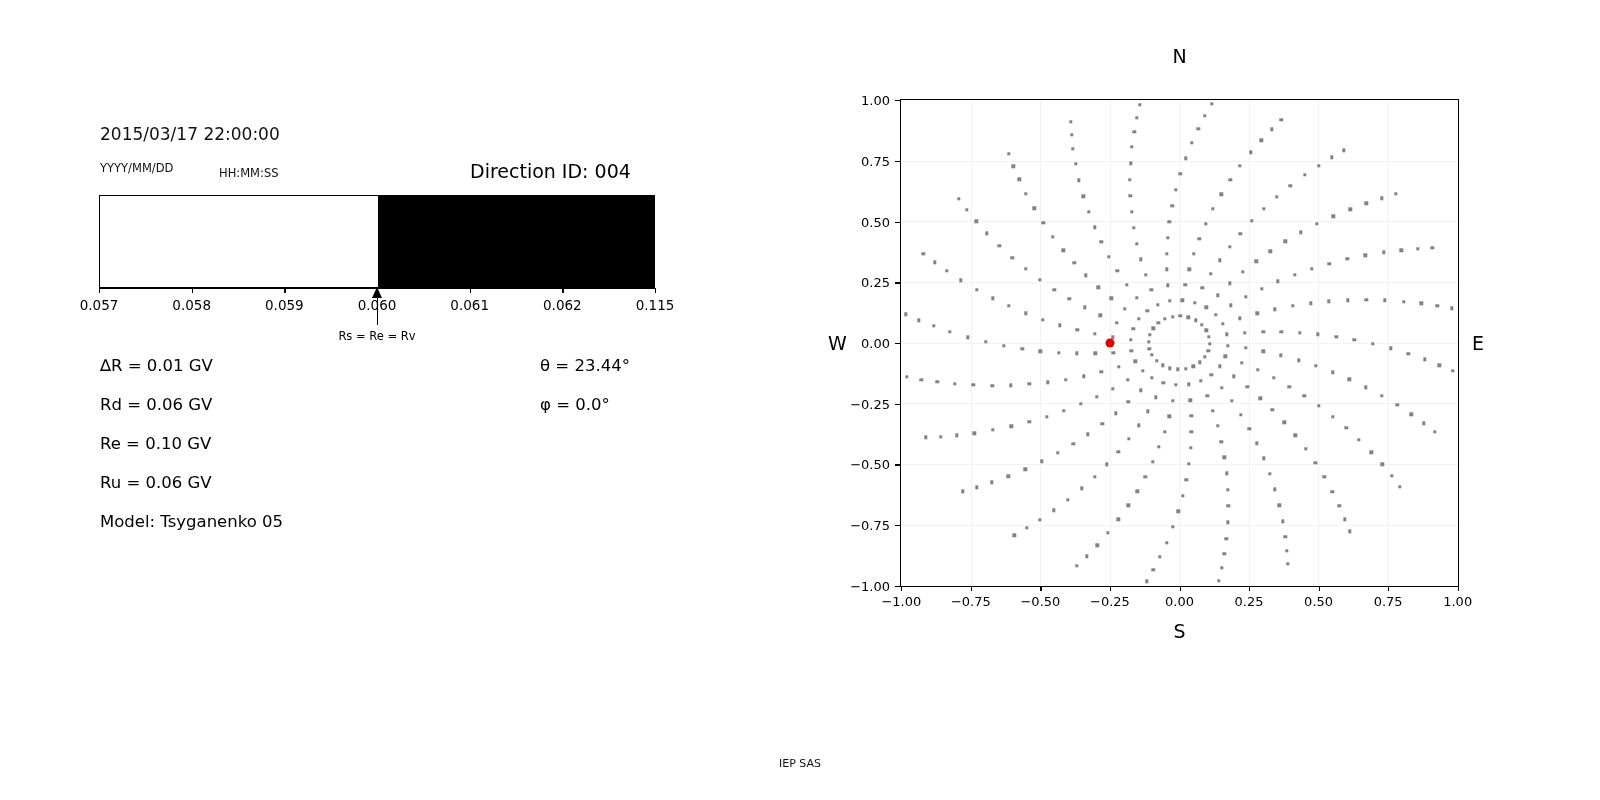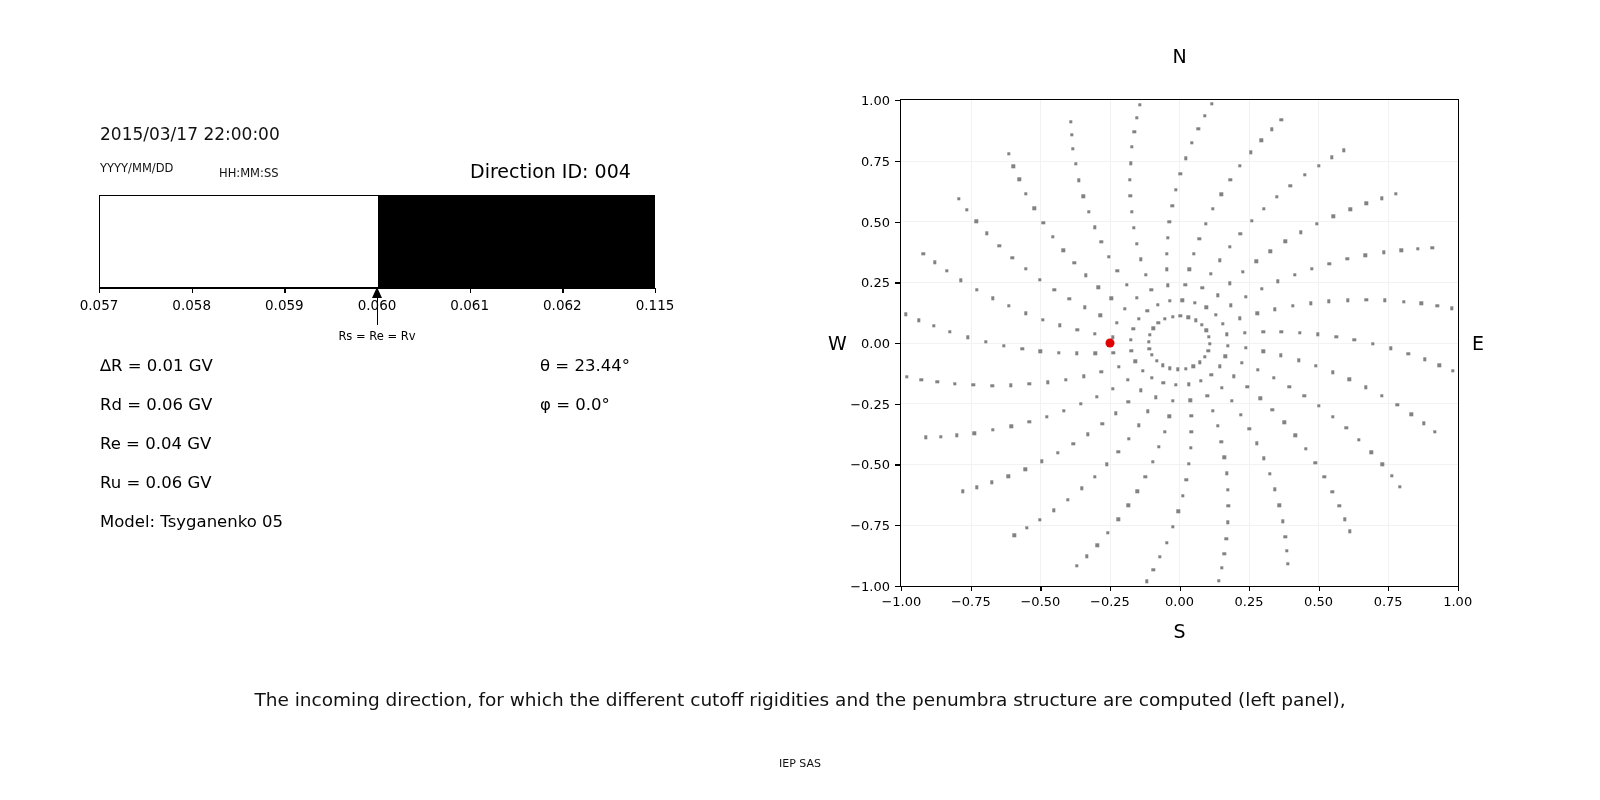--- a/index.html
+++ b/index.html
@@ -250,21 +250,21 @@
       <div class="bar-ticklabel" style="left: 655px;">0.115</div>
     </div>
 
   <div id="rs-arrow-line" style="left: 377px;"></div>
   <div id="rs-arrow-head" style="left: 372px;"></div>
   <div id="rs-arrow-label" style="left: 377px;">Rs = Re = Rv</div>
 
   <div id="params-left">
       <div class="param param-left" style="top: 356px;">∆R = 0.01 GV</div>
       <div class="param param-left" style="top: 395px;">Rd = 0.06 GV</div>
-      <div class="param param-left" style="top: 434px;">Re = 0.04 GV</div>
+      <div class="param param-left" style="top: 434px;">Re = 0.10 GV</div>
       <div class="param param-left" style="top: 473px;">Ru = 0.06 GV</div>
       <div class="param param-left" style="top: 512px;">Model: Tsyganenko 05</div>
     </div>
   <div id="params-right">
       <div class="param param-right" style="top: 356px;">θ = 23.44°</div>
       <div class="param param-right" style="top: 395px;">φ = 0.0°</div>
     </div>
 </div>
 
 <div id="sky-panel">
@@ -685,16 +685,15 @@
       <div class="sky-tick-y" style="top: 181.65px; left: 75px;"></div>
       <div class="sky-ticklabel-y" style="top: 181.65px; left: 18px; width: 52px;">0.50</div>
       <div class="sky-tick-y" style="top: 120.975px; left: 75px;"></div>
       <div class="sky-ticklabel-y" style="top: 120.975px; left: 18px; width: 52px;">0.75</div>
       <div class="sky-tick-y" style="top: 60.3px; left: 75px;"></div>
       <div class="sky-ticklabel-y" style="top: 60.3px; left: 18px; width: 52px;">1.00</div>
     </div>
 </div>
 
 <div id="caption">
-  <div>The incoming direction, for which the different cutoff rigidities and the penumbra structure are computed (left panel),</div>
 </div>
 
 <div id="footer-org">IEP SAS</div>
 
 </body></html>

